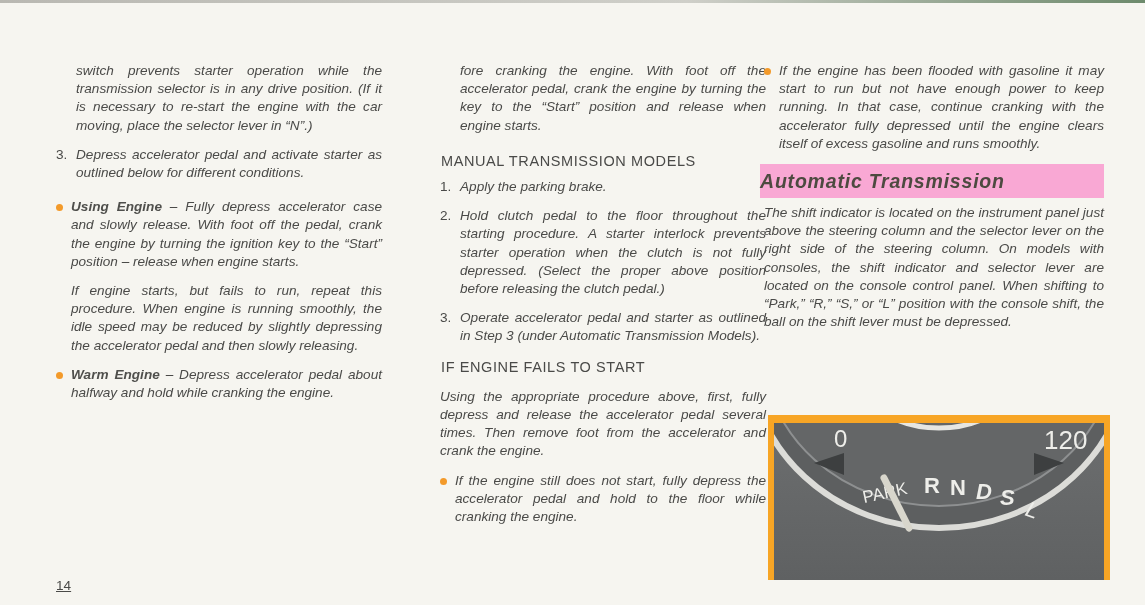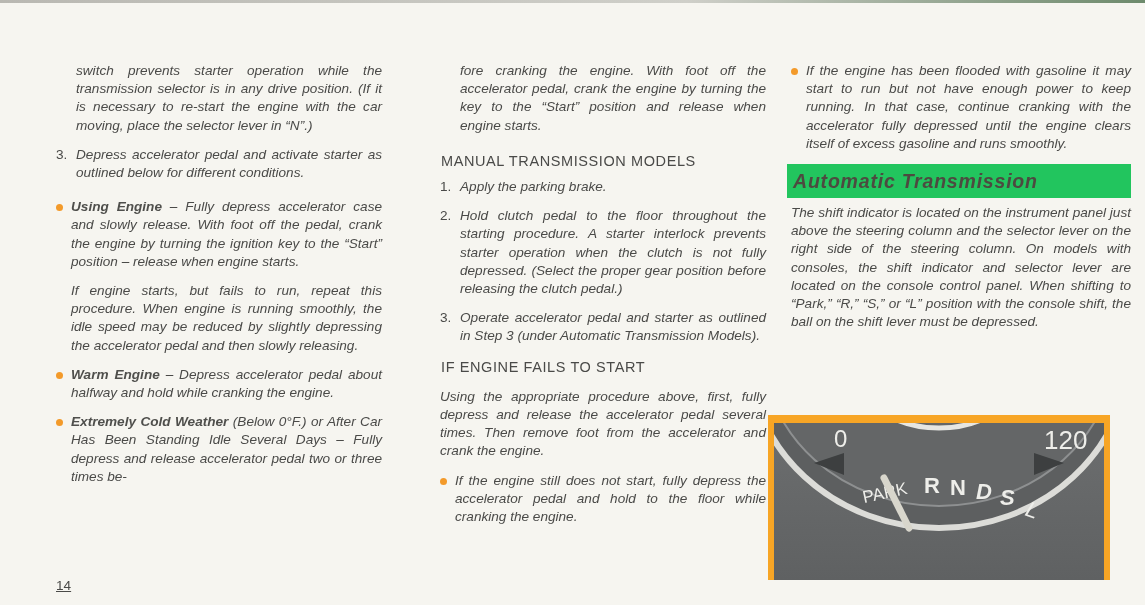--- a/index.html
+++ b/index.html
@@ -7,40 +7,40 @@
     width:1145px; height:605px; overflow:hidden;
     background:#f6f5f0;
     font-family:"Liberation Sans", "DejaVu Sans", sans-serif;
     color:#4a4a48;
     position:relative;
   }
   .topline { position:absolute; left:0; top:0; width:1145px; height:3px; background:linear-gradient(90deg,#b9b8b2,#cfcfc9 60%,#6d8a6c); }
   .col { position:absolute; top:62px; font-size:13.6px; line-height:18.2px; }
   .col1 { left:56px; width:326px; }
   .col2 { left:440px; width:326px; }
-  .col3 { left:791px; width:340px; }
+  .col3 { left:764px; width:340px; }
   p { margin:0; text-align:justify;font-style:italic; }
   .indent { padding-left:20px; }
   .item { position:relative; padding-left:20px; }
   .item .num { position:absolute; left:0; top:0; }
   .bullet { position:relative; padding-left:15px; }
   .bullet .dot {
     position:absolute; left:0; top:6px; width:7px; height:7px; border-radius:50%;
     background:#f39a2a;
   }
   .gap-s { height:7px; }
   .gap-m { height:11px; }
   .gap-l { height:16px; }
   h3 {
     margin:1px; font-weight:normal; font-size:14.5px; letter-spacing:0.6px; color:#4a4a48;
   }
   b { font-weight:bold; color:#4f4f4c; }
   .banner {
-    background:#22c55e; height:34px; margin-left:-4px; width:344px;
-    display:flex; align-items:center; padding-left:6px; box-sizing:border-box;
+    background:#f9a8d4; height:34px; margin-left:-4px; width:344px;
+    display:flex; align-items:center; box-sizing:border-box;
   }
   .banner span {
     font-weight:bold; font-style:italic; font-size:19.5px; color:#4d4a40; letter-spacing:0.8px;
   }
   .pagenum { position:absolute; left:56px; top:578px; font-size:13.6px;text-decoration:underline; }
   .photo {
     position:absolute; left:768px; top:415px; width:342px; height:165px;
     background:#f7a525; box-sizing:border-box; padding:8px 6px 0 6px;
   }
   .photo-inner { width:100%; height:100%; background:#707273; position:relative; overflow:hidden; }
@@ -63,41 +63,37 @@
     <p><b>Using Engine</b><span> – Fully depress accelerator case and slowly release. With foot off the pedal, crank the engine by turning the ignition key to the “Start” position – release when engine starts.</span></p>
   </div>
   <div class="gap-m"></div>
   <p class="indent" style="padding-left:15px">If engine starts, but fails to run, repeat this procedure. When engine is running smoothly, the idle speed may be reduced by slightly depressing the accelerator pedal and then slowly releasing.</p>
   <div class="gap-m"></div>
   <div class="bullet">
     <span class="dot"></span>
     <p><b>Warm Engine</b><span> – Depress accelerator pedal about halfway and hold while cranking the engine.</span></p>
   </div>
   <div class="gap-m"></div>
-  <div class="bullet">
-    <span class="dot"></span>
-    <p><b>Extremely Cold Weather</b><span> (Below 0°F.) or After Car Has Been Standing Idle Several Days – Fully depress and release accelerator pedal two or three times be-</span></p>
-  </div>
 </div>
 
 <div class="pagenum">14</div>
 
 <div class="col col2">
   <p class="indent">fore cranking the engine. With foot off the accelerator pedal, crank the engine by turning the key to the “Start” position and release when engine starts.</p>
   <div class="gap-l"></div>
   <h3>MANUAL TRANSMISSION MODELS</h3>
   <div class="gap-s"></div>
   <div class="item">
     <span class="num">1.</span>
     <p>Apply the parking brake.</p>
   </div>
   <div class="gap-m"></div>
   <div class="item">
     <span class="num">2.</span>
-    <p>Hold clutch pedal to the floor throughout the starting procedure. A starter interlock prevents starter operation when the clutch is not fully depressed. (Select the proper gear position before releasing the clutch pedal.)</p>
+    <p>Hold clutch pedal to the floor throughout the starting procedure. A starter interlock prevents starter operation when the clutch is not fully depressed. (Select the proper above position before releasing the clutch pedal.)</p>
   </div>
   <div class="gap-m"></div>
   <div class="item">
     <span class="num">3.</span>
     <p>Operate accelerator pedal and starter as outlined in Step 3 (under Automatic Transmission Models).</p>
   </div>
   <div class="gap-m"></div>
   <h3>IF ENGINE FAILS TO START</h3>
   <div class="gap-m"></div>
   <p>Using the appropriate procedure above, first, fully depress and release the accelerator pedal several times. Then remove foot from the accelerator and crank the engine.</p>

